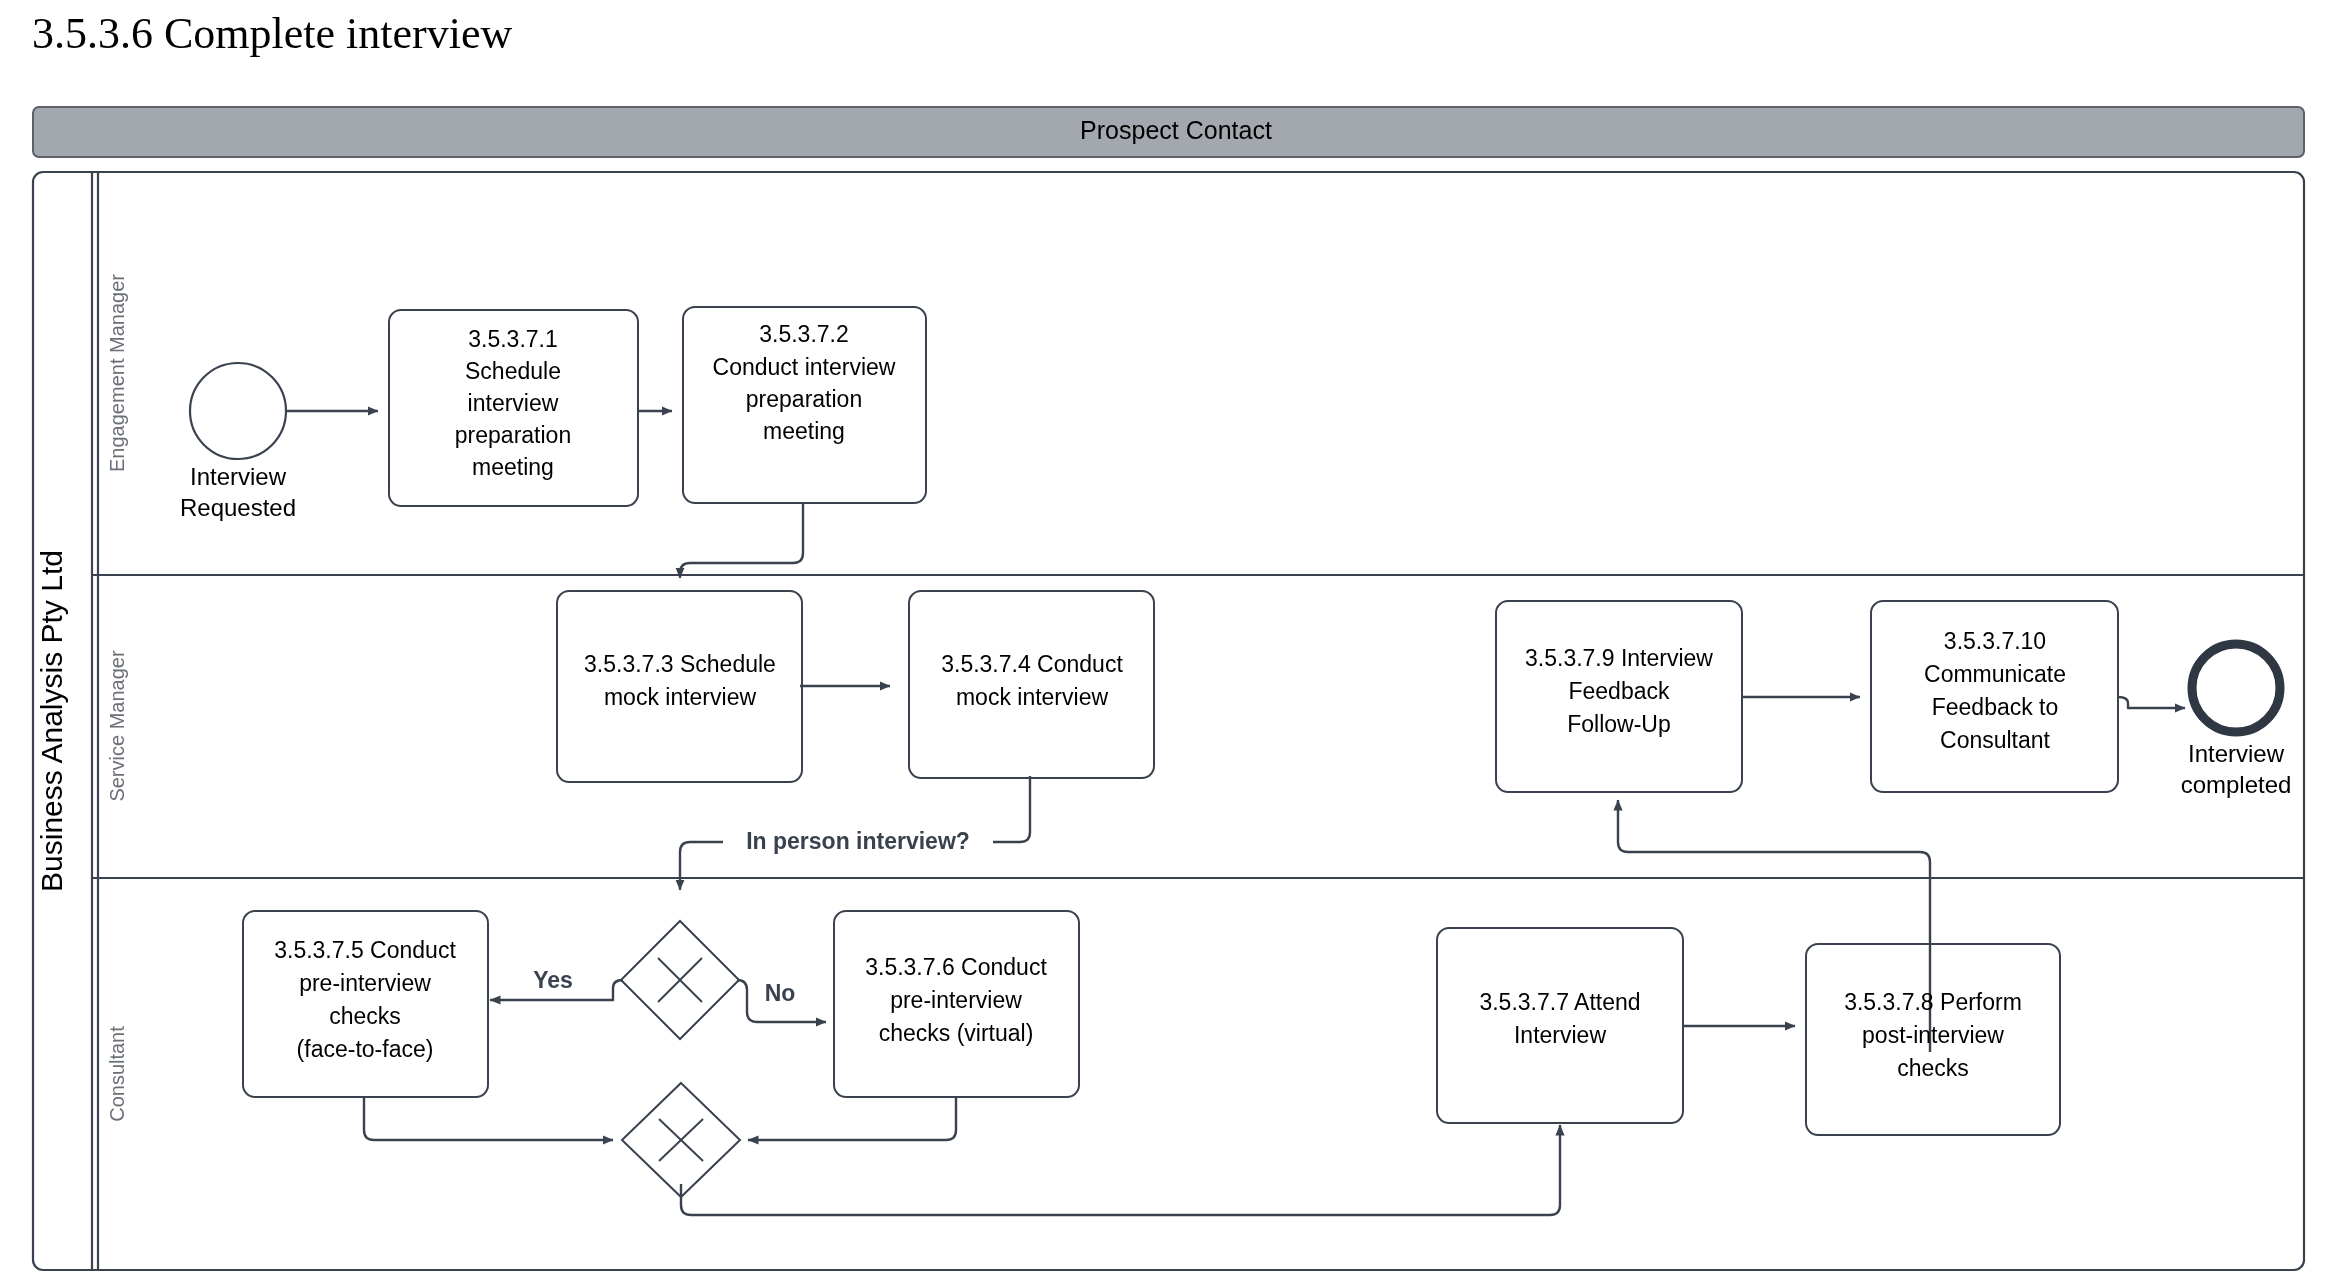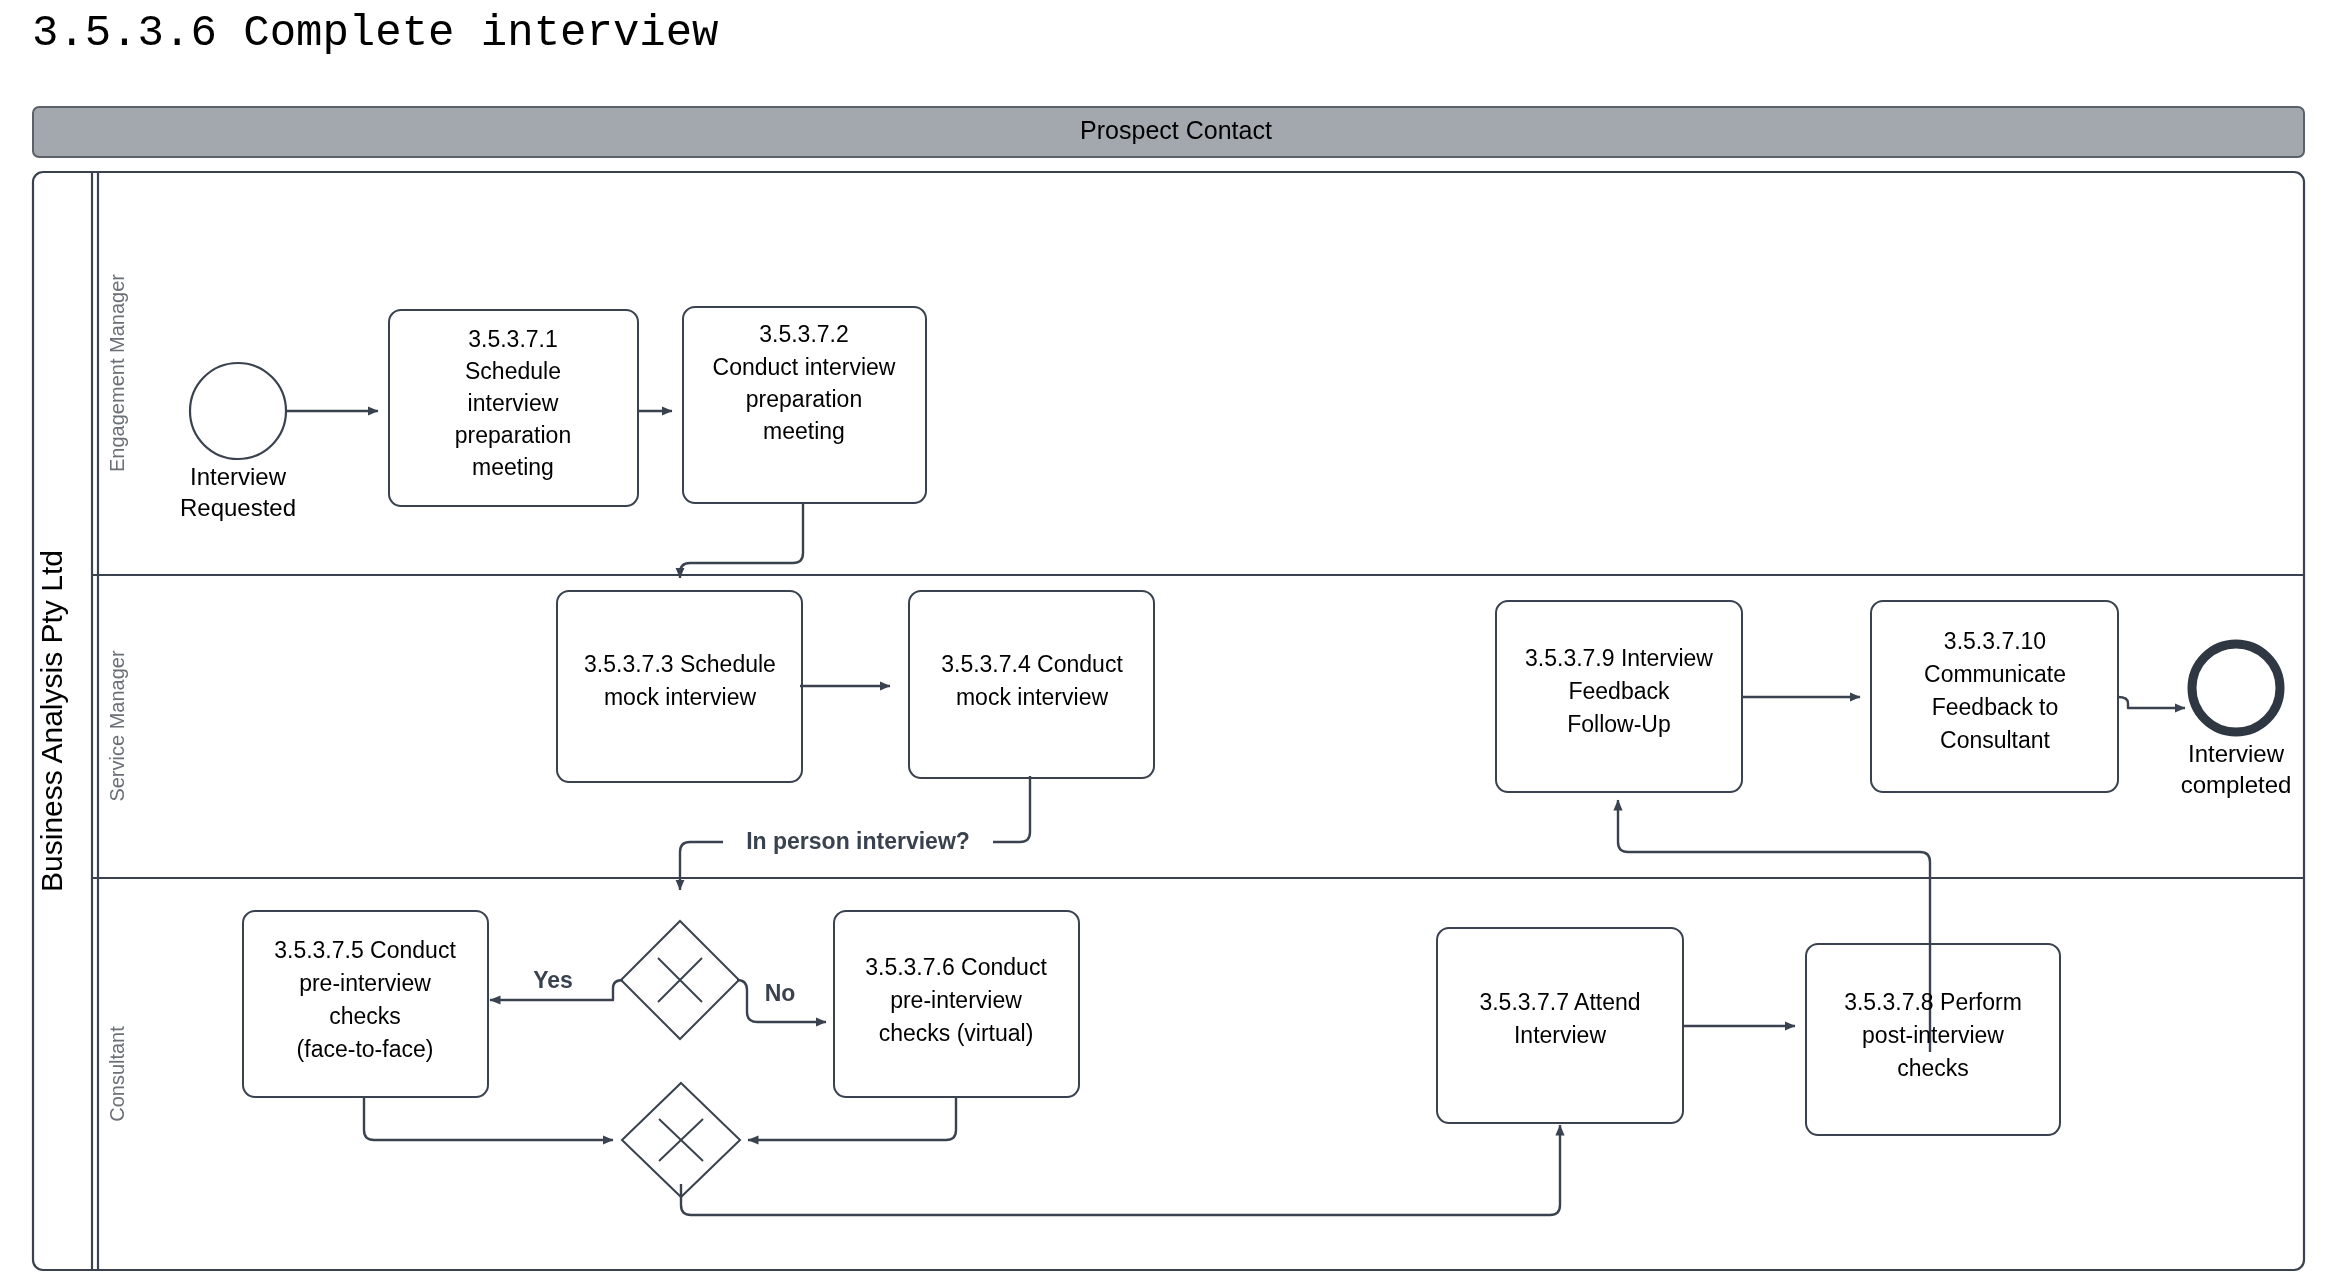--- a/index.html
+++ b/index.html
@@ -12,21 +12,21 @@
     height: 1288px;
     font-family: "Liberation Sans", sans-serif;
     overflow: hidden;
   }
   #page-title {
     position: absolute;
     left: 32px;
     top: 8px;
     font-size: 44px;
     color: #000000;
-    font-family: Liberation Mono, monospace;
+    font-family: Liberation Serif, serif;
     white-space: nowrap;
     letter-spacing: 0px;
   }
   #diagram-canvas {
     position: absolute;
     left: 0;
     top: 0;
   }
   .shape-fill { fill: #ffffff; }
   .shape-stroke { stroke: #39424e; stroke-width: 2; fill: none; }

